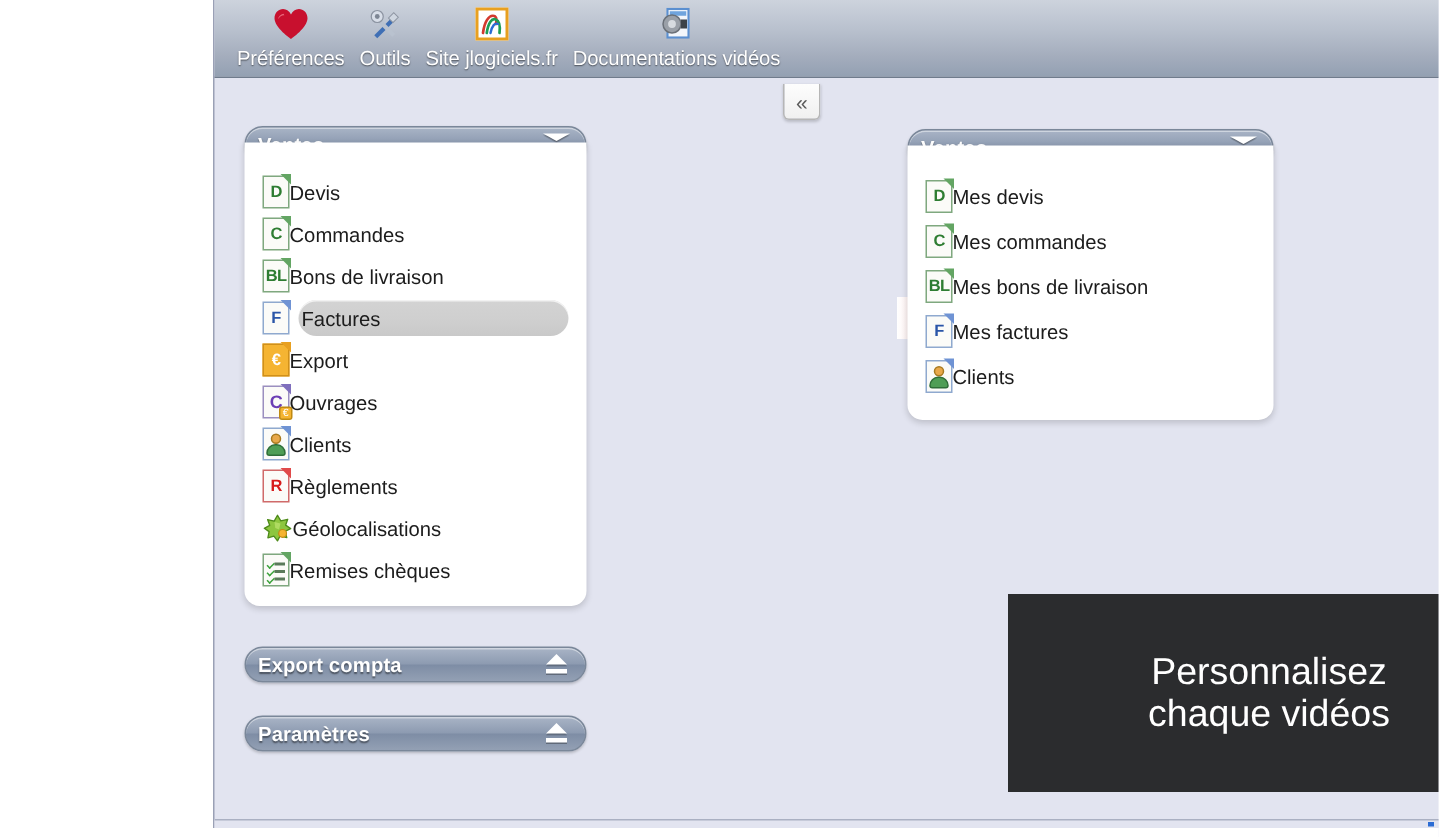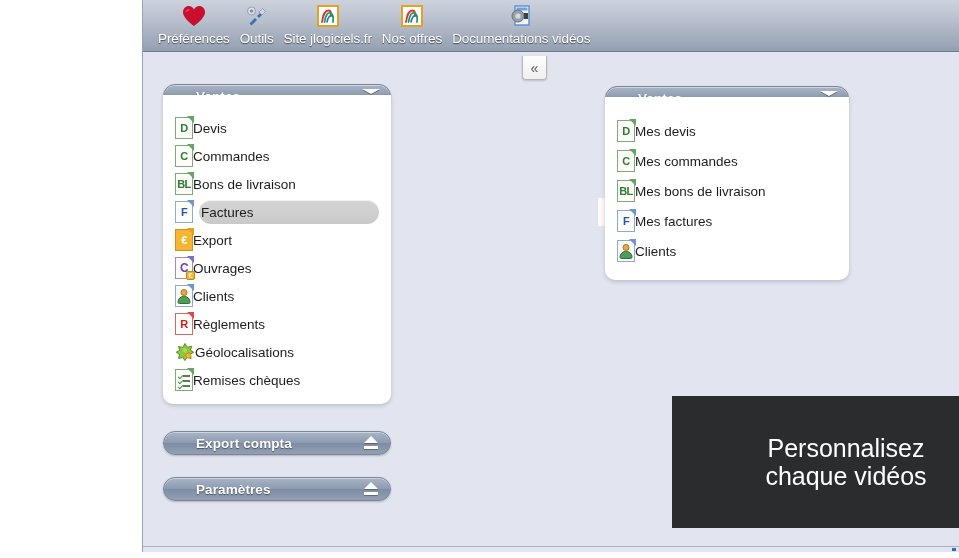--- a/index.html
+++ b/index.html
@@ -107,21 +107,21 @@
 
   
   .panel-header {
     height: 24px;
     border-radius: 13px;
     background: linear-gradient(to bottom, #a9b4c6 0%, #8d9bb1 48%, #7e8da5 52%, #93a0b4 100%);
     border: 1px solid #7a8799;
     box-shadow: inset 0 1px 0 rgba(255,255,255,0.45), 0 1px 2px rgba(0,0,0,0.22);
     display: flex;
     align-items: center;
-    padding: 0 10px 0 32px;
+    padding: 0 10px 0 8px;
     box-sizing: border-box;
     cursor: pointer;
     position: relative;
   }
   .panel-title {
     font-size: 13.5px;
     font-weight: bold;
     color: #ffffff;
     text-shadow: 0 1px 1px rgba(0,0,0,0.45);
     flex: 1;
@@ -404,32 +404,20 @@
               <svg width="18" height="18" viewBox="0 0 18 18" style="position:absolute;left:0;top:0;">
                 <path d="M3 15 C4 7 7 3.5 9.5 3.5 C12 3.5 12.5 6 11.5 9" stroke="#d33a2f" stroke-width="1.8" fill="none" stroke-linecap="round"></path>
                 <path d="M5.5 15 C6.5 8 9 5 11.5 6 C14 7 14.5 11 14 15" stroke="#1f9d55" stroke-width="1.8" fill="none" stroke-linecap="round"></path>
                 <path d="M8 15 C9 10 11 8 13 9" stroke="#2b6cd4" stroke-width="1.6" fill="none" stroke-linecap="round"></path>
               </svg>
             </span>
           </span>
           <span class="tb-label">Site jlogiciels.fr</span>
         </div>
 
-        <div class="tb-item">
-          <span class="tb-icon">
-            <span class="logo-tile">
-              <svg width="18" height="18" viewBox="0 0 18 18" style="position:absolute;left:0;top:0;">
-                <path d="M3 15 C4 7 7 3.5 9.5 3.5 C12 3.5 12.5 6 11.5 9" stroke="#d33a2f" stroke-width="1.8" fill="none" stroke-linecap="round"></path>
-                <path d="M5.5 15 C6.5 8 9 5 11.5 6 C14 7 14.5 11 14 15" stroke="#1f9d55" stroke-width="1.8" fill="none" stroke-linecap="round"></path>
-                <path d="M8 15 C9 10 11 8 13 9" stroke="#2b6cd4" stroke-width="1.6" fill="none" stroke-linecap="round"></path>
-              </svg>
-            </span>
-          </span>
-          <span class="tb-label">Nos offres</span>
-        </div>
 
         <div class="tb-item">
           <span class="tb-icon">
             <svg width="26" height="24" viewBox="0 0 26 24">
               <rect x="7" y="2" width="14" height="19" fill="#f2f6fb" stroke="#5a8fd0" stroke-width="1.4"></rect>
               <rect x="8.5" y="3.5" width="11" height="3" fill="#6fa4dd"></rect>
               <circle cx="10" cy="12" r="6" fill="#9aa0a8" stroke="#6a7078" stroke-width="1"></circle>
               <circle cx="10" cy="12" r="2.6" fill="#d7dbe0"></circle>
               <path d="M16 9 h4 v6 h-4 z" fill="#3c4248"></path>
             </svg>

